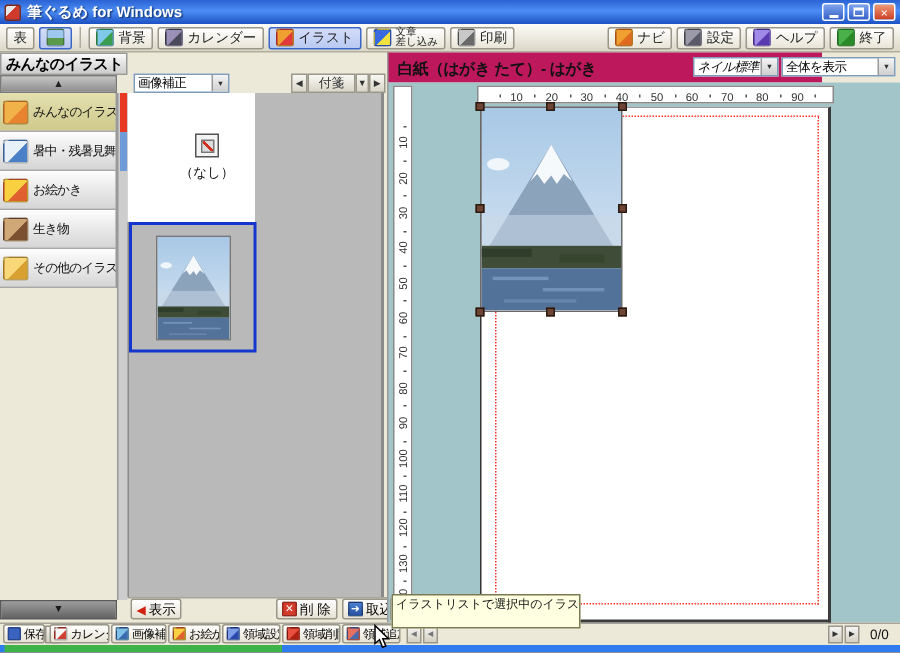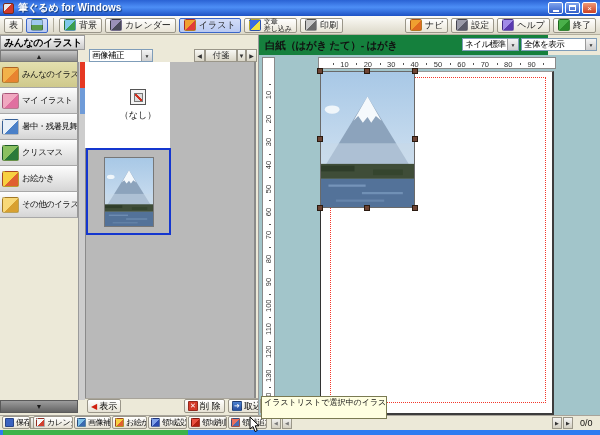--- a/index.html
+++ b/index.html
@@ -68,21 +68,21 @@
     background:#b9b9b9; display:flex; align-items:center; justify-content:center; }
   .fuji-box { border:1px solid #777; overflow:hidden; background:#cfe0ee; }
   #list-bottom { position:absolute; left:85px; top:398px; width:173px; height:17px; background:#ece9d8; border-top:1px solid #a8a49a; }
   .sbtn { position:absolute; top:1px; height:14px; display:flex; align-items:center; gap:2px; padding:0 3px;
     background:linear-gradient(#ffffff,#e6e2d4); border:1px solid #9a9689; border-radius:2px; font-size:9px; white-space:nowrap; }
   .mini-icon { width:10px; height:10px; border-radius:1px; flex:none; display:flex; align-items:center; justify-content:center;
     font-size:7px; color:#fff; border:1px solid rgba(0,0,0,.3); }
   .red-arrow { color:#d02010; font-size:8px; }
 
   
-  #pv-header { position:absolute; left:258px; top:35px; width:290px; height:20px; background:#15803d; border-left:1px solid #9a9a9a; }
+  #pv-header { position:absolute; left:258px; top:35px; width:290px; height:20px; background:#be185d; border-left:1px solid #9a9a9a; }
   #pv-title { position:absolute; left:6px; top:4px; font-size:10.5px; font-weight:bold; color:#111; white-space:nowrap; letter-spacing:-0.3px; }
   #preview { position:absolute; left:258px; top:55px; width:342px; height:360px; background:#a2c5ca; border-left:1px solid #9a9a9a; overflow:hidden; }
   #h-ruler { position:absolute; left:318px; top:57px; width:238px; height:12px; background:#fff; border:1px solid #8a8a8a; z-index:2; }
   #v-ruler { position:absolute; left:262px; top:57px; width:13px; height:356px; background:#fff; border:1px solid #8a8a8a; z-index:2; }
   .rnum { position:absolute; font-size:7.5px; color:#333; width:12px; text-align:center; }
   .rnum.v { transform:rotate(-90deg); height:10px; line-height:10px; }
   .rdot-h { position:absolute; top:5px; width:1px; height:2px; background:#555; }
   .rdot-v { position:absolute; left:6px; width:2px; height:1px; background:#555; }
   #page { position:absolute; left:320px; top:71px; width:234px; height:344px; background:#fff;
     border-left:1px solid #333; border-top:1px solid #999; border-right:2px solid #3c3c3c; border-bottom:2px solid #3c3c3c; z-index:1; }
@@ -181,34 +181,30 @@
   <div id="sb-header">みんなのイラスト</div>
   <div id="sb-up">
       <span>▲</span>
     </div>
   <div id="sb-items">
       <div class="sb-item selected">
         <div class="sb-icon" style="background: linear-gradient(135deg, rgb(242, 178, 74) 55%, rgb(232, 132, 48) 55%);"></div>
         <span class="sb-label">みんなのイラスト</span>
       </div>
       <div class="sb-item">
-        <div class="sb-icon" style="background: linear-gradient(135deg, rgb(240, 168, 192) 55%, rgb(224, 112, 160) 55%);"></div>
-        <span class="sb-label">マイ イラスト</span>
-      </div>
-      <div class="sb-item">
         <div class="sb-icon" style="background: linear-gradient(135deg, rgb(232, 240, 248) 55%, rgb(74, 128, 200) 55%);"></div>
         <span class="sb-label">暑中・残暑見舞い</span>
-      </div>
-      <div class="sb-item">
-        <div class="sb-icon" style="background: linear-gradient(135deg, rgb(138, 192, 96) 55%, rgb(42, 122, 58) 55%);"></div>
-        <span class="sb-label">クリスマス</span>
       </div>
       <div class="sb-item">
         <div class="sb-icon" style="background: linear-gradient(135deg, rgb(248, 208, 64) 55%, rgb(224, 96, 48) 55%);"></div>
         <span class="sb-label">お絵かき</span>
+      </div>
+      <div class="sb-item">
+        <div class="sb-icon" style="background: linear-gradient(135deg, rgb(208, 168, 120) 55%, rgb(122, 80, 48) 55%);"></div>
+        <span class="sb-label">生き物</span>
       </div>
       <div class="sb-item">
         <div class="sb-icon" style="background: linear-gradient(135deg, rgb(248, 216, 120) 55%, rgb(216, 160, 48) 55%);"></div>
         <span class="sb-label">その他のイラスト</span>
       </div>
     </div>
   <div id="sb-track">
     <div class="ind" style="top:0; height:26px; background:#e63822;"></div>
     <div class="ind" style="top:26px; height:26px; background:#6f9bd8;"></div>
   </div>
@@ -278,21 +274,21 @@
     <span class="mini-icon" style="background:linear-gradient(#4a80d0,#2a50a0);">➜</span>
     <span>取込</span>
   </div>
   <div class="navbtn" style="position:absolute; left:260px; top:399px; width:9px; height:14px; z-index:5;">
       <span>▼</span>
     </div>
 
   <div id="pv-header">
     <div id="pv-title">白紙（はがき たて）- はがき</div>
   </div>
-  <div class="combo" style="position:absolute; left:462px; top:38px; width:57px;">
+  <div class="combo" style="position:absolute; left:462px; top:38px; width:57px;font-style:italic;">
     <div class="ctext">ネイル標準</div>
     <div class="cbtn">▼</div>
   </div>
   <div class="combo" style="position:absolute; left:521px; top:38px; width:76px;">
     <div class="ctext">全体を表示</div>
     <div class="cbtn">▼</div>
   </div>
 
   <div id="preview"></div>
   <div id="h-ruler">

